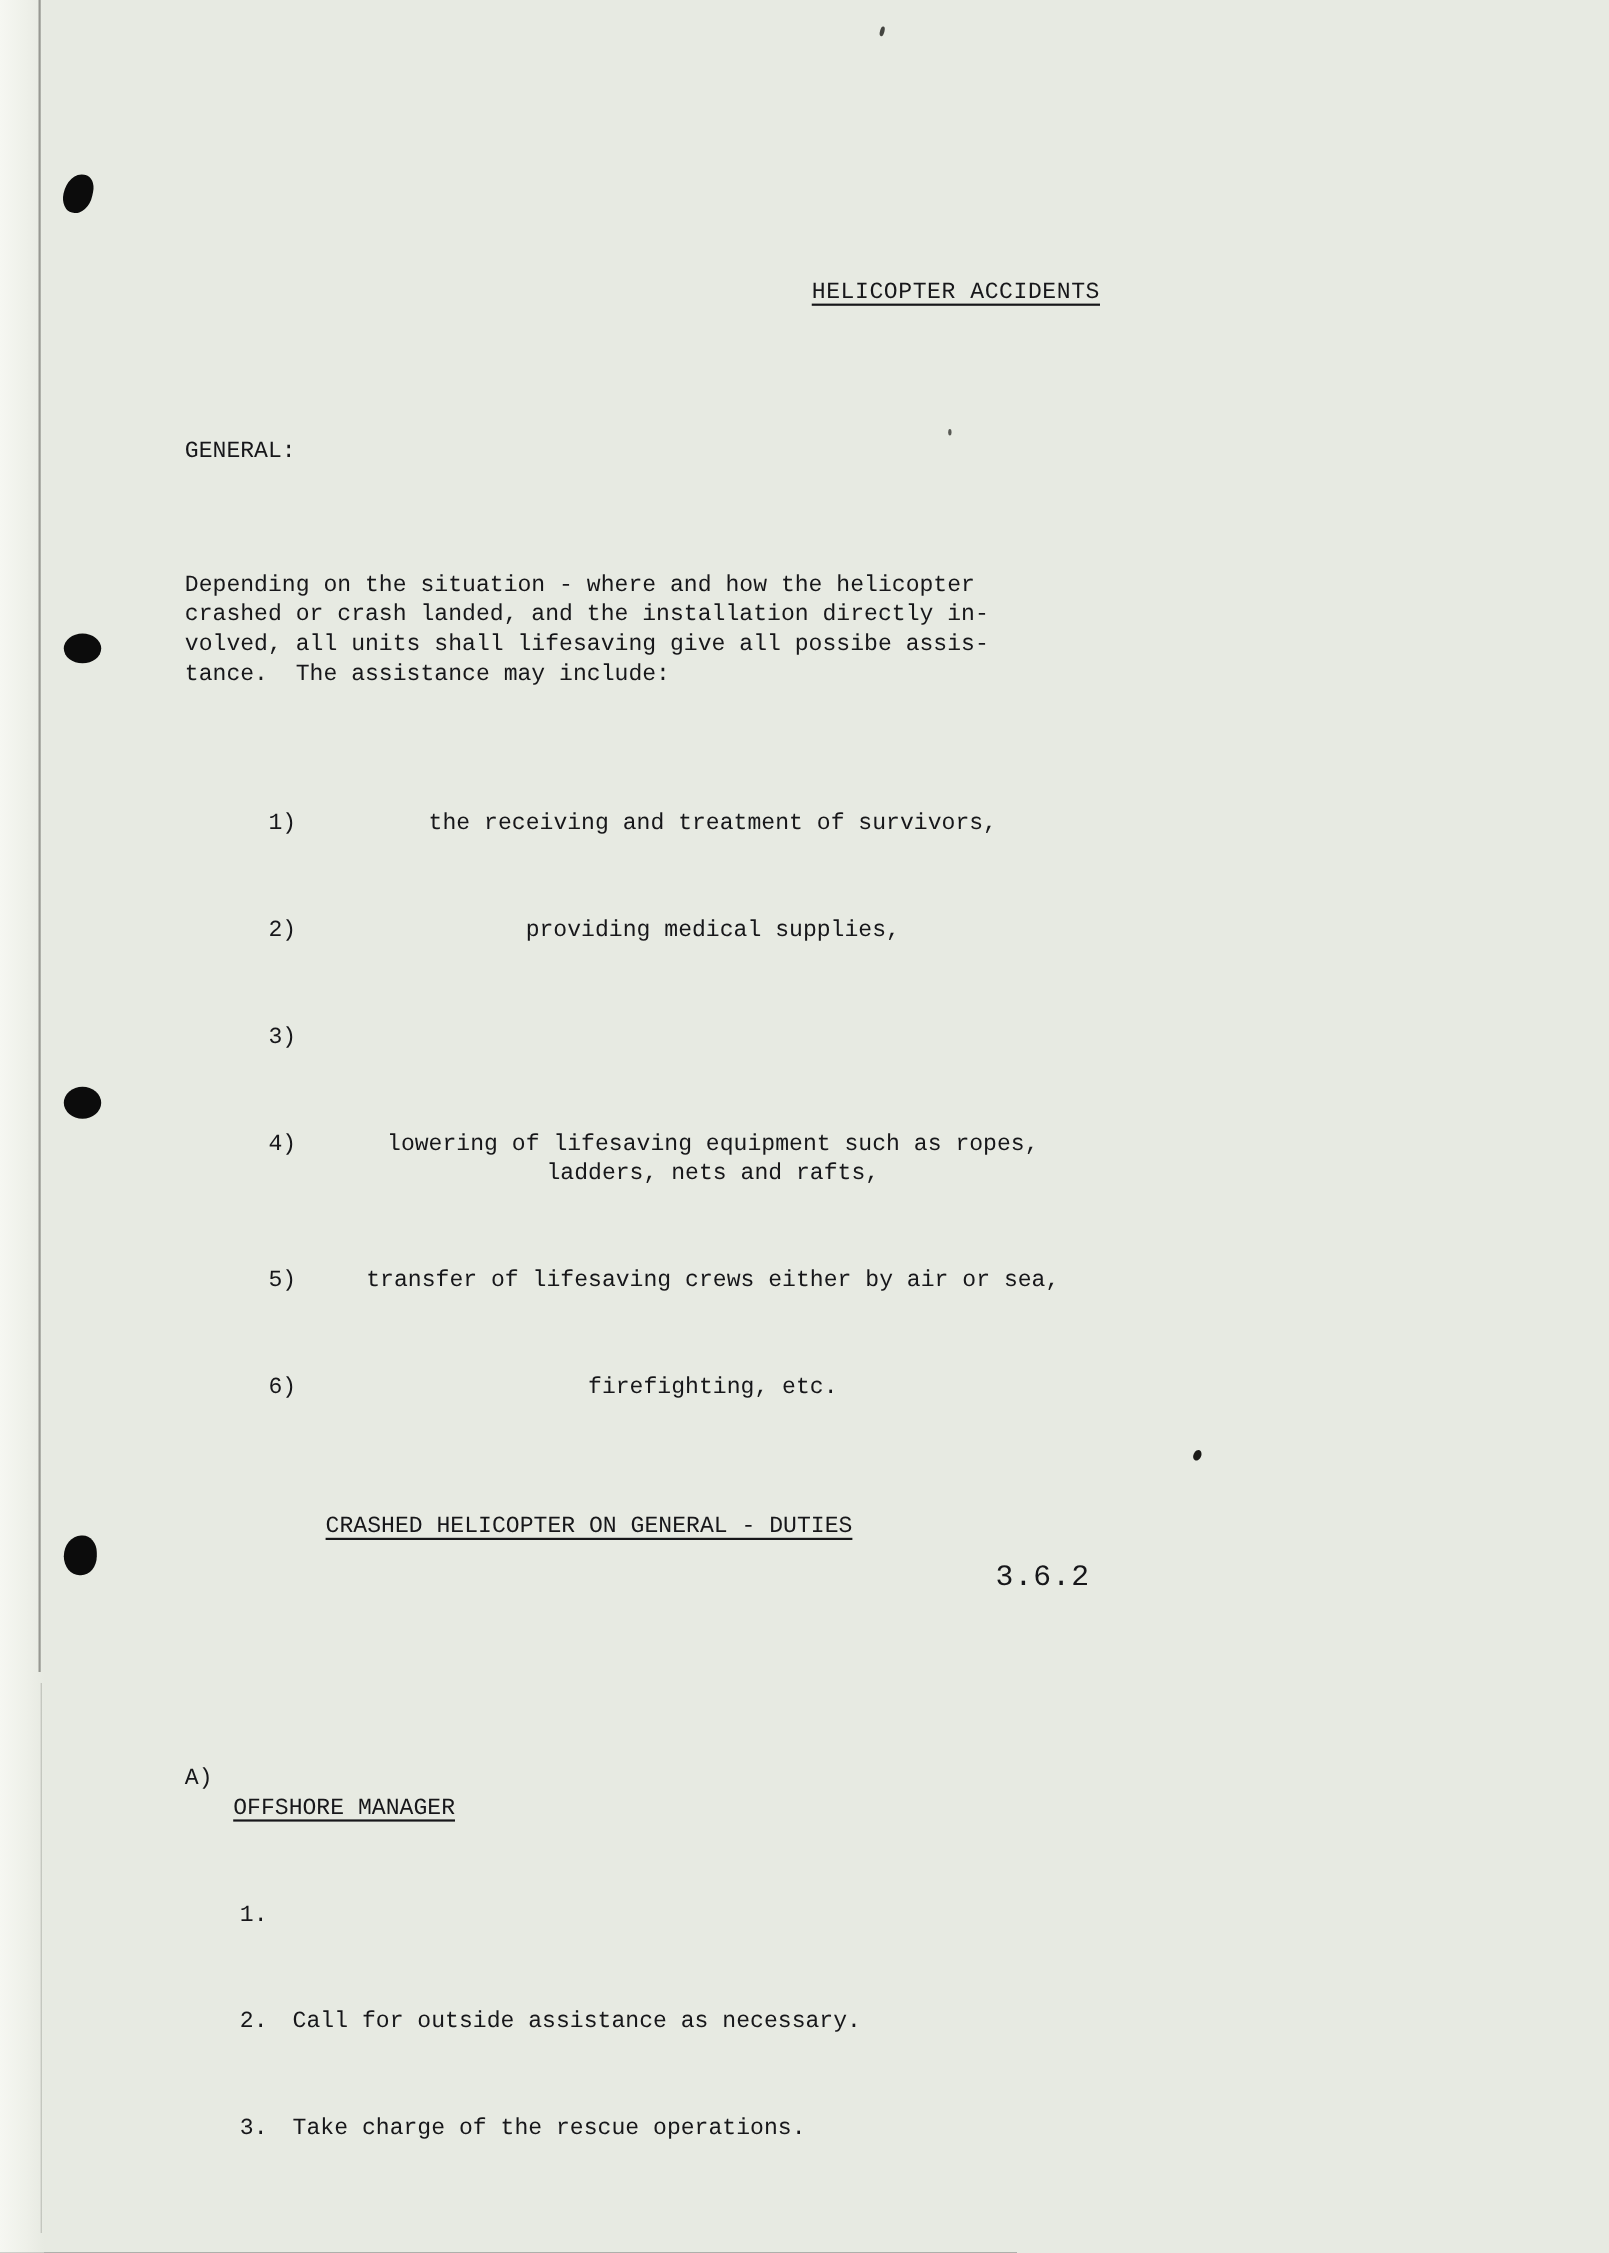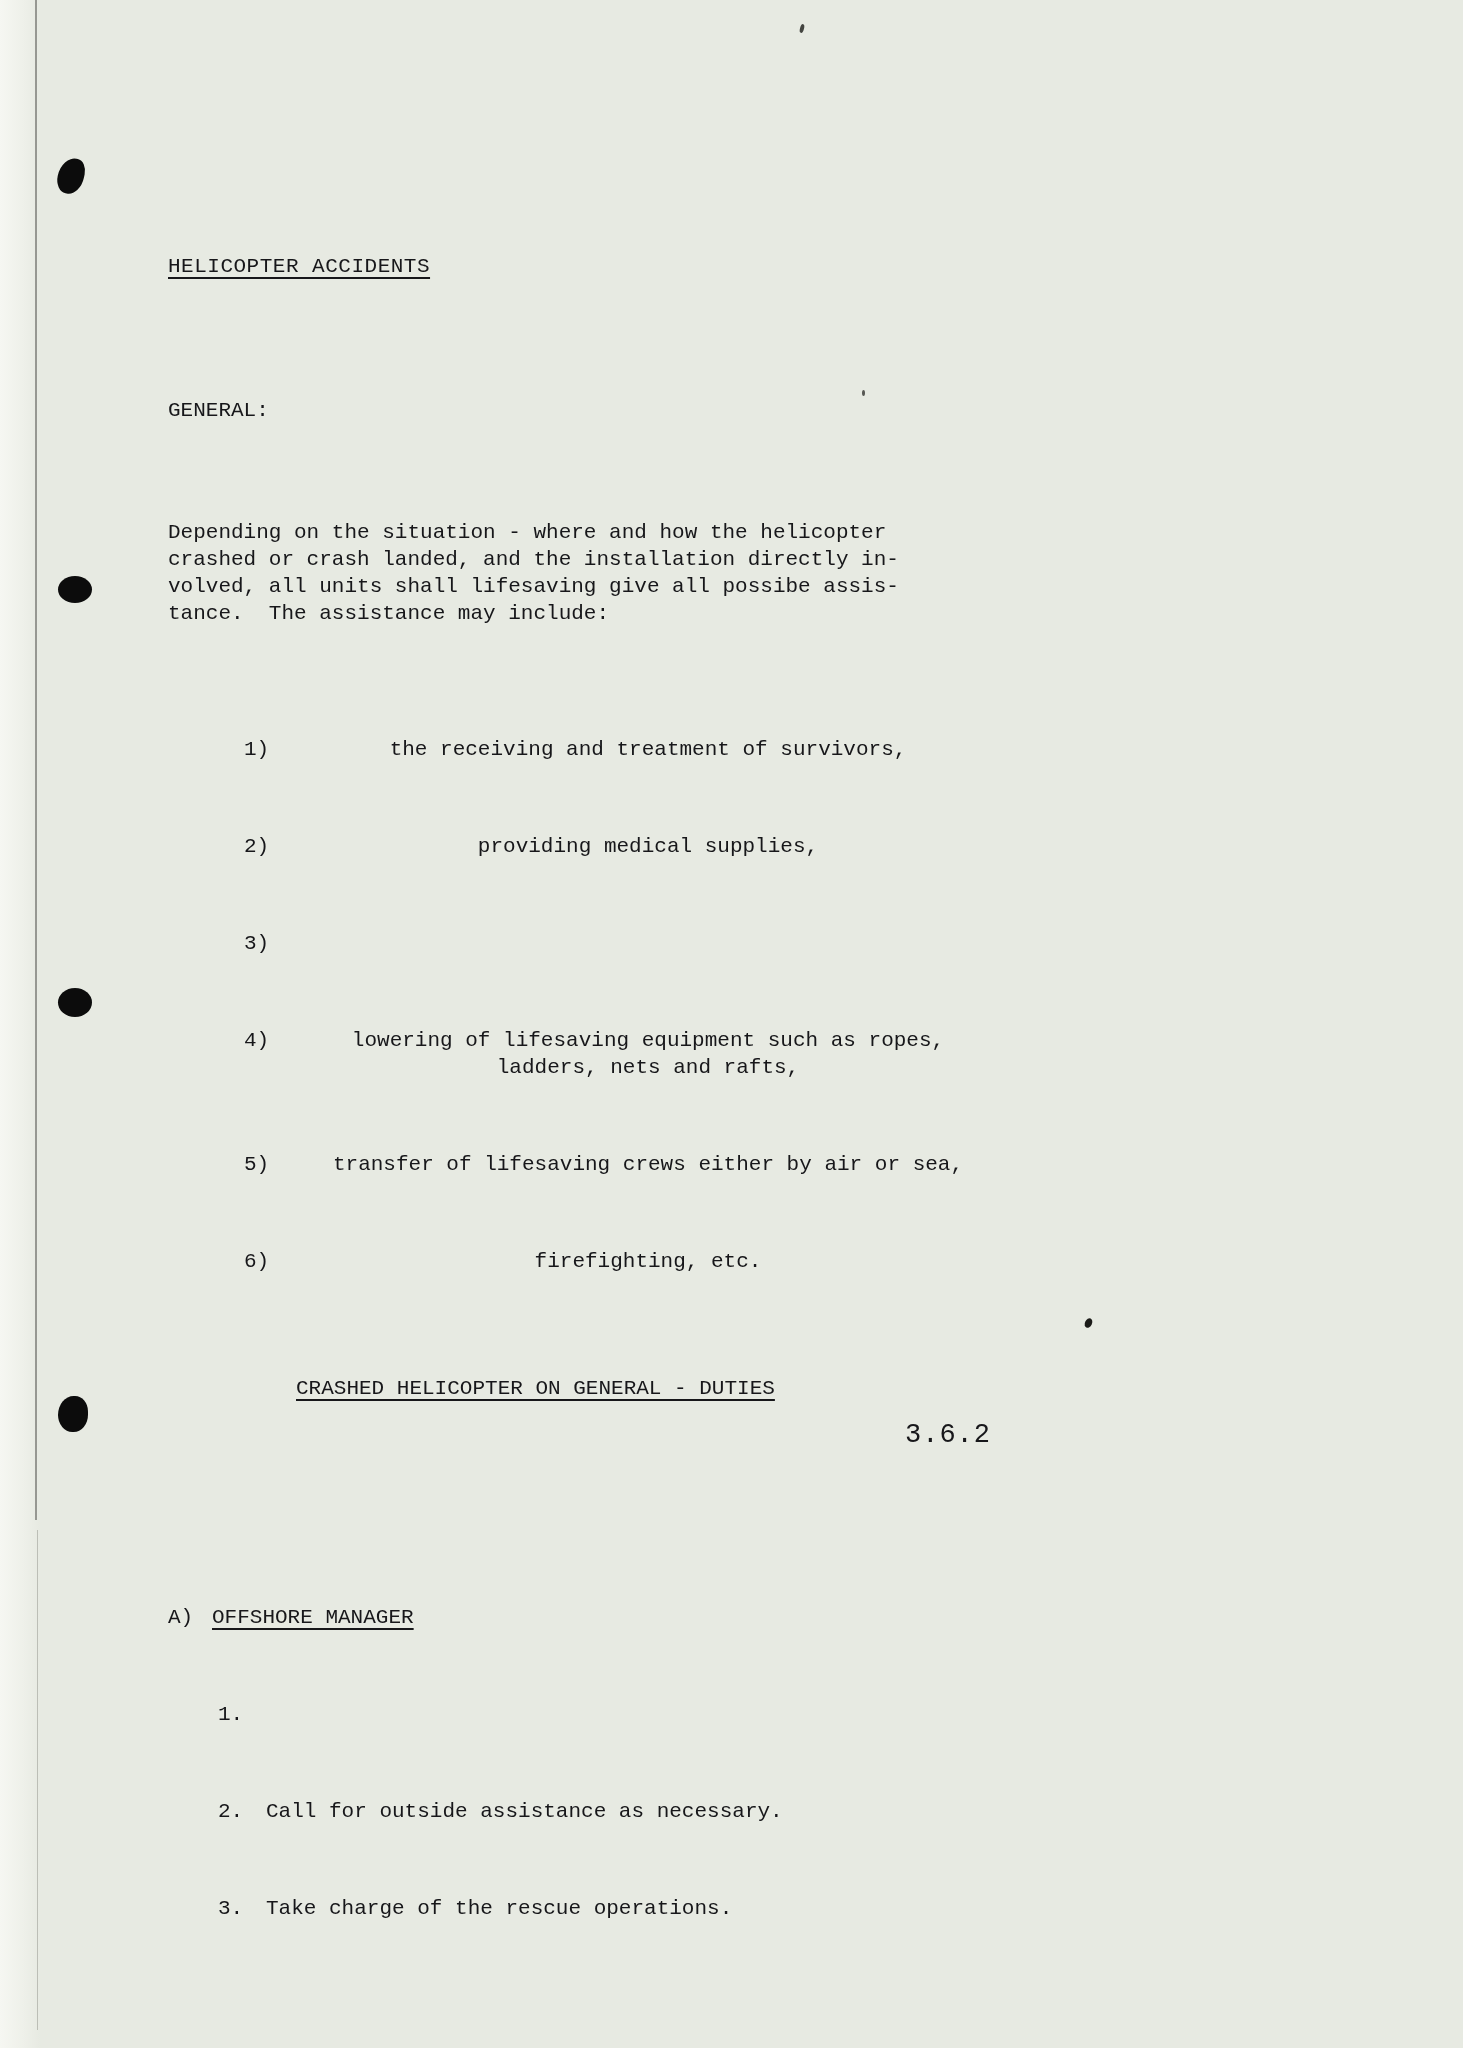--- a/index.html
+++ b/index.html
@@ -36,21 +36,21 @@
   .speck-1 { left: 1085px; top: 1318px; width: 7px; height: 10px; transform: rotate(25deg); }
   .speck-2 { left: 800px; top: 24px; width: 4px; height: 9px; transform: rotate(15deg); opacity: .8; }
   .speck-3 { left: 862px; top: 390px; width: 3px; height: 6px; opacity: .7; }
 
   .content {
     position: absolute; left: 168px; top: 172px; width: 832px;
     font-size: 21px; line-height: 27px;
     white-space: pre-wrap;
   }
   .doc-title {
-    text-align: left;
+    text-align: right;
     text-decoration: underline;
     text-underline-offset: 5px;
     margin-bottom: 36px;
     letter-spacing: 0.5px;
   }
   .general-label { margin-bottom: 14px; }
   .intro { margin-bottom: 12px; }
 
   .row { display: flex; margin-top: 16px; }
   .assist-row { padding-left: 76px; }
@@ -63,20 +63,21 @@
     text-decoration: underline;
     text-underline-offset: 5px;
   }
 
   .duty-section { margin-top: 40px; }
   .duty-head { display: flex; }
   .duty-head .letter { flex: none; width: 44px; }
   .duty-head .role {
     text-decoration: underline;
     text-underline-offset: 5px;
+    margin-top: 27px;
   }
   .duty-row { padding-left: 50px; }
   .duty-row .num { flex: none; width: 48px; }
   .duty-row .txt { flex: 1; }
   .duty-section .duty-row:first-of-type { margin-top: 17px; }
 
   .page-number {
     position: absolute; left: 905px; top: 1420px;
     font-size: 27px; letter-spacing: 1px;
   }

